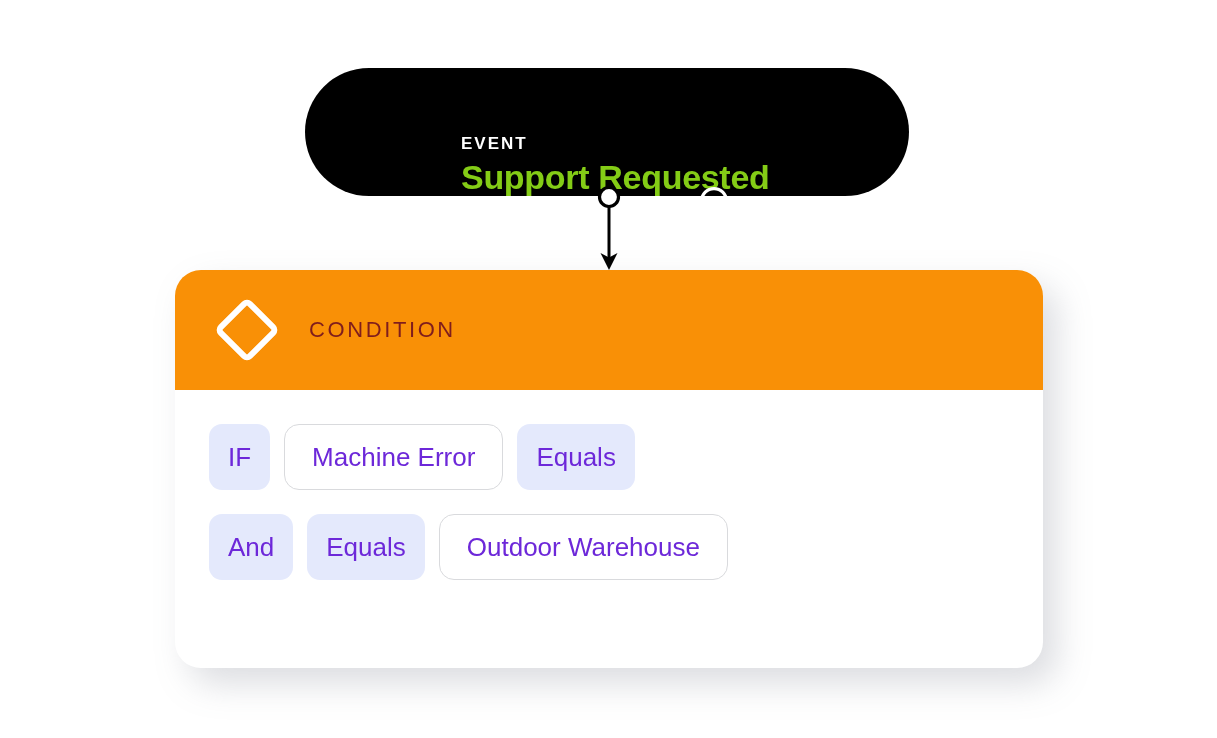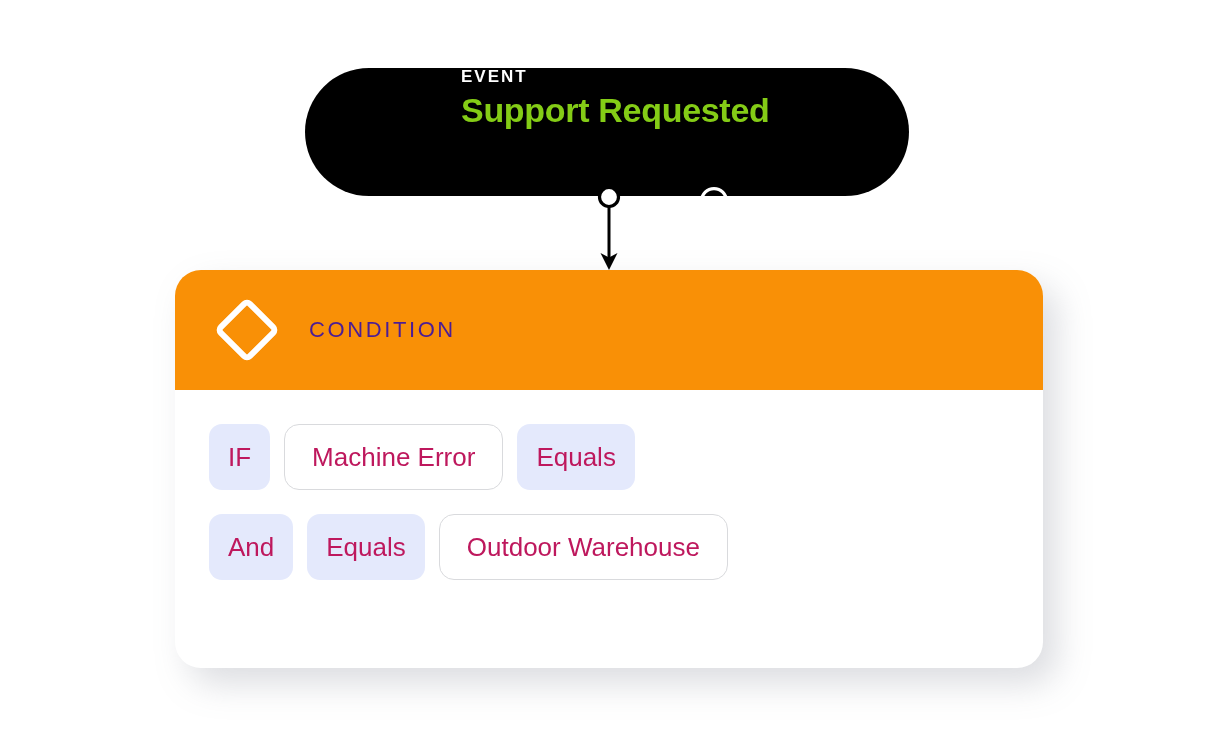--- a/index.html
+++ b/index.html
@@ -24,21 +24,21 @@
   
   .event-card {
     position: absolute;
     left: 305px;
     top: 68px;
     width: 604px;
     height: 128px;
     background: #000000;
     border-radius: 64px;
     display: flex;
-    align-items: flex-start;
+    align-items: flex-end;
     box-sizing: border-box;
     padding-left: 88px;
   }
   .event-icon {
     position: absolute;
     left: 394px;
     top: 118px;
     width: 30px;
     height: 30px;
   }
@@ -98,42 +98,42 @@
     padding-left: 36px;
     box-sizing: border-box;
   }
   .diamond-icon {
     width: 72px;
     height: 72px;
     flex: 0 0 auto;
   }
   .diamond-icon svg { display: block; }
   .condition-kicker {
-    color: #4c1d95;
+    color: #7f1d1d;
     font-size: 22px;
     font-weight: 400;
     letter-spacing: 2.6px;
     margin-left: 26px;
   }
 
   .condition-body {
     padding: 34px 0 0 34px;
     box-sizing: border-box;
   }
   .rule-row {
     display: flex;
     align-items: center;
     gap: 14px;
     margin-bottom: 24px;
   }
 
   .chip {
     font-size: 26px;
     line-height: 1;
-    color: #be185d;
+    color: #6d28d9;
     display: inline-flex;
     align-items: center;
     justify-content: center;
     box-sizing: border-box;
     white-space: nowrap;
   }
   .chip-op {
     background: #E4E9FC;
     border-radius: 13px;
     height: 66px;

